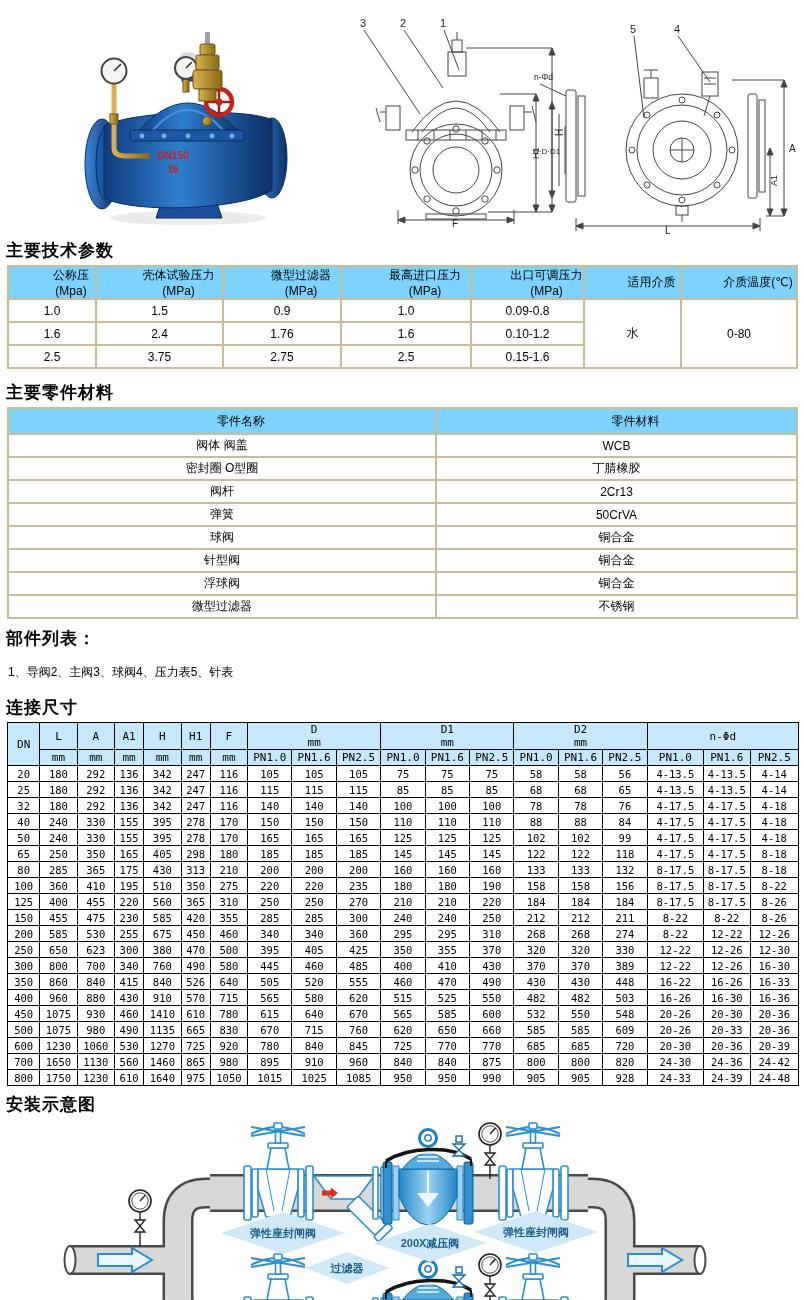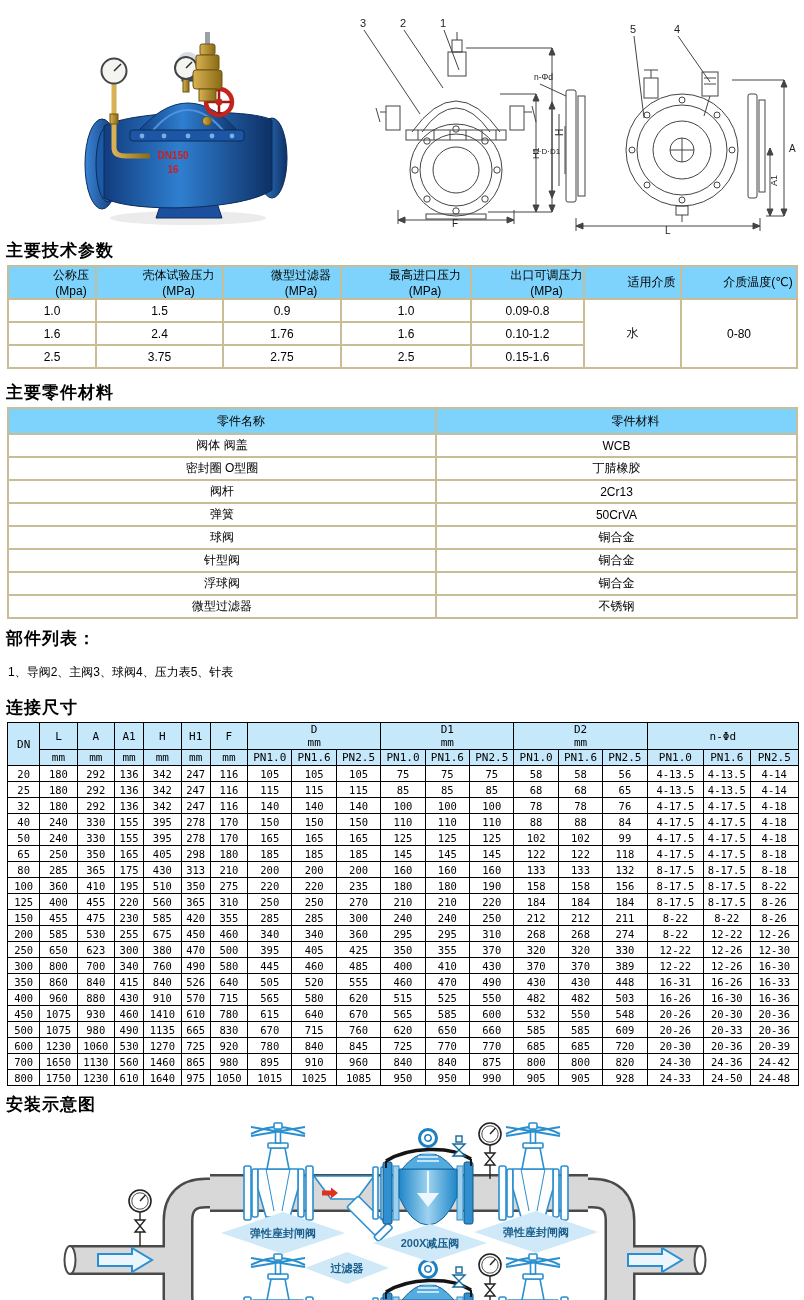--- a/index.html
+++ b/index.html
@@ -659,21 +659,21 @@
         <td>640</td>
         <td>505</td>
         <td>520</td>
         <td>555</td>
         <td>460</td>
         <td>470</td>
         <td>490</td>
         <td>430</td>
         <td>430</td>
         <td>448</td>
-        <td>16-31</td>
+        <td>16-22</td>
         <td>16-26</td>
         <td>16-33</td>
       </tr>
       <tr>
         <td>400</td>
         <td>960</td>
         <td>880</td>
         <td>430</td>
         <td>910</td>
         <td>570</td>
@@ -786,21 +786,21 @@
         <td>1015</td>
         <td>1025</td>
         <td>1085</td>
         <td>950</td>
         <td>950</td>
         <td>990</td>
         <td>905</td>
         <td>905</td>
         <td>928</td>
         <td>24-33</td>
-        <td>24-50</td>
+        <td>24-39</td>
         <td>24-48</td>
       </tr>
     </tbody>
 </table>
 
 <div class="sec-heading" style="margin-top:7px">安装示意图</div>
 <div class="install-wrap">
 <svg width="804" height="288" viewBox="0 0 804 288">
   <defs>
     <linearGradient id="pg" x1="0" y1="0" x2="1" y2="0">

